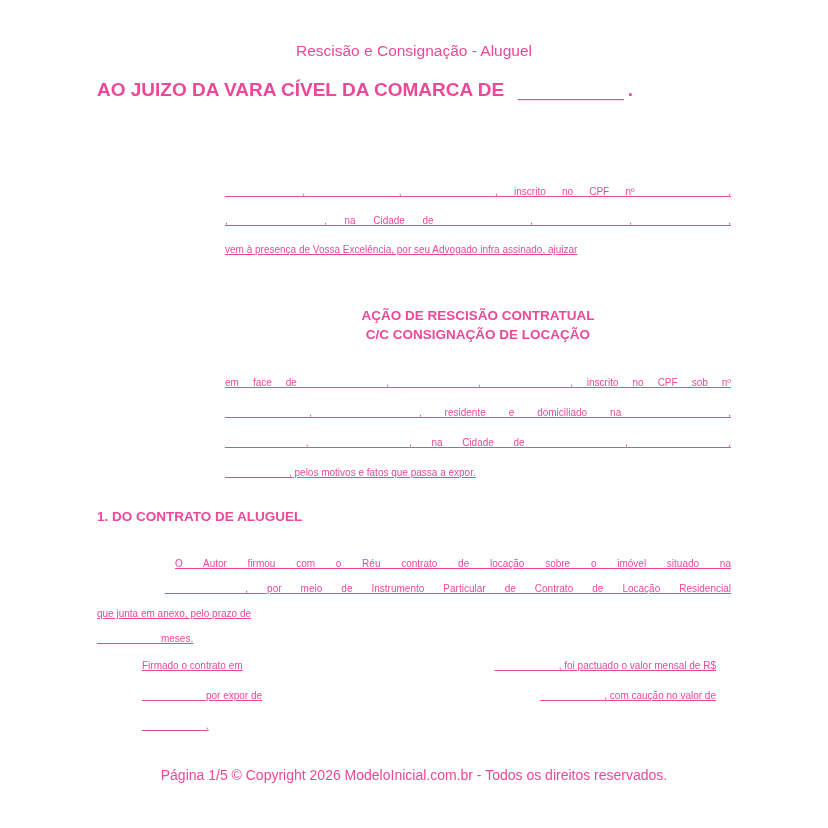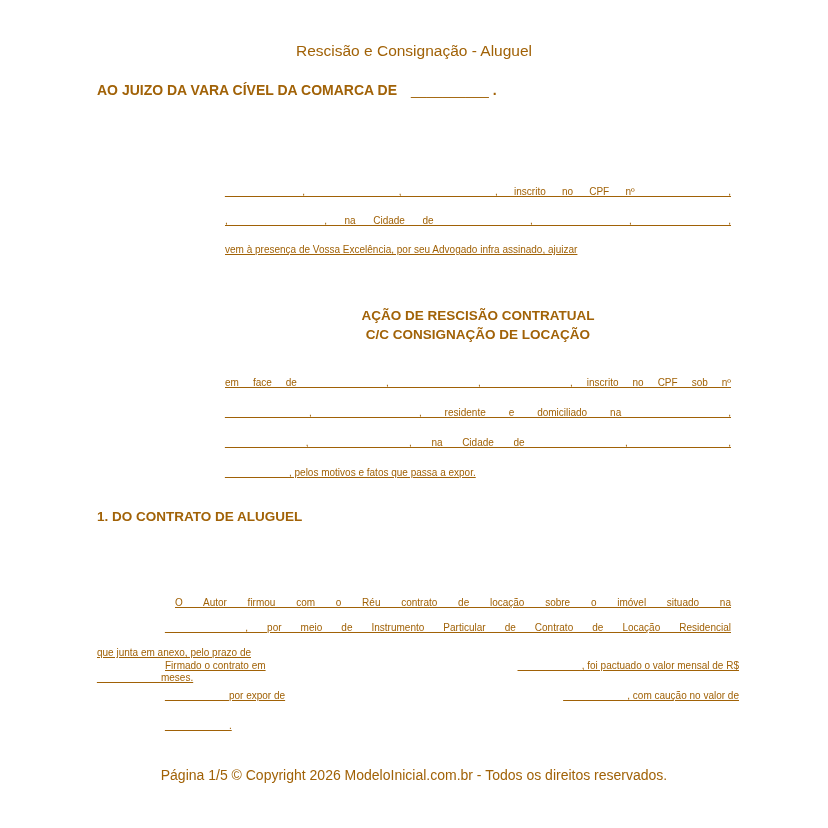--- a/index.html
+++ b/index.html
@@ -2,34 +2,34 @@
 <html><head>
 <meta charset="utf-8">
 <style>
   html, body { margin: 0; padding: 0; background: #ffffff; }
   .page {
     position: relative;
     width: 828px;
     height: 828px;
     background: #ffffff;
     font-family: "Liberation Sans", sans-serif;
-    color: #a16207;
+    color: #ec4899;
     overflow: hidden;
   }
   .abs { position: absolute; }
 
   .doc-title {
     top: 41px; left: 0; width: 828px;
     text-align: center;
     font-size: 15.5px;
     line-height: 20px;
   }
   .addressee {
     top: 81px; left: 97px; width: 660px;
-    font-size: 14px;
+    font-size: 19px;
     font-weight: 700;
     line-height: 18px;
     white-space: nowrap;
   }
   .addressee .blank-field {
     font-weight: 400;
     margin: 0 4px 0 14px;
   }
   .para {
     font-size: 10px;
@@ -59,30 +59,30 @@
   .sec-heading {
     top: 508px; left: 97px; width: 634px;
     font-weight: 700;
     font-size: 13.5px;
     line-height: 18px;
   }
   .p-contract {
     top: 551px; left: 97px; width: 634px;
     line-height: 25px;
   }
-  .p-contract .l1 { margin-left: 78px; margin-top: 39px; }
+  .p-contract .l1 { margin-left: 78px; }
   .p-contract .l2 { margin-left: 68px; }
   .p-contract .l3 {
     display: flex;
     justify-content: space-between;
     width: 428px;
     flex-direction: column;
   }
   .p-terms {
-    top: 651px; left: 165px; width: 574px;
+    top: 651px; left: 142px; width: 574px;
     line-height: 30px;
   }
   .p-terms .row {
     display: flex;
     justify-content: space-between;
     height: 30px;
   }
   .doc-footer {
     top: 766px; left: 0; width: 828px;
     text-align: center;

